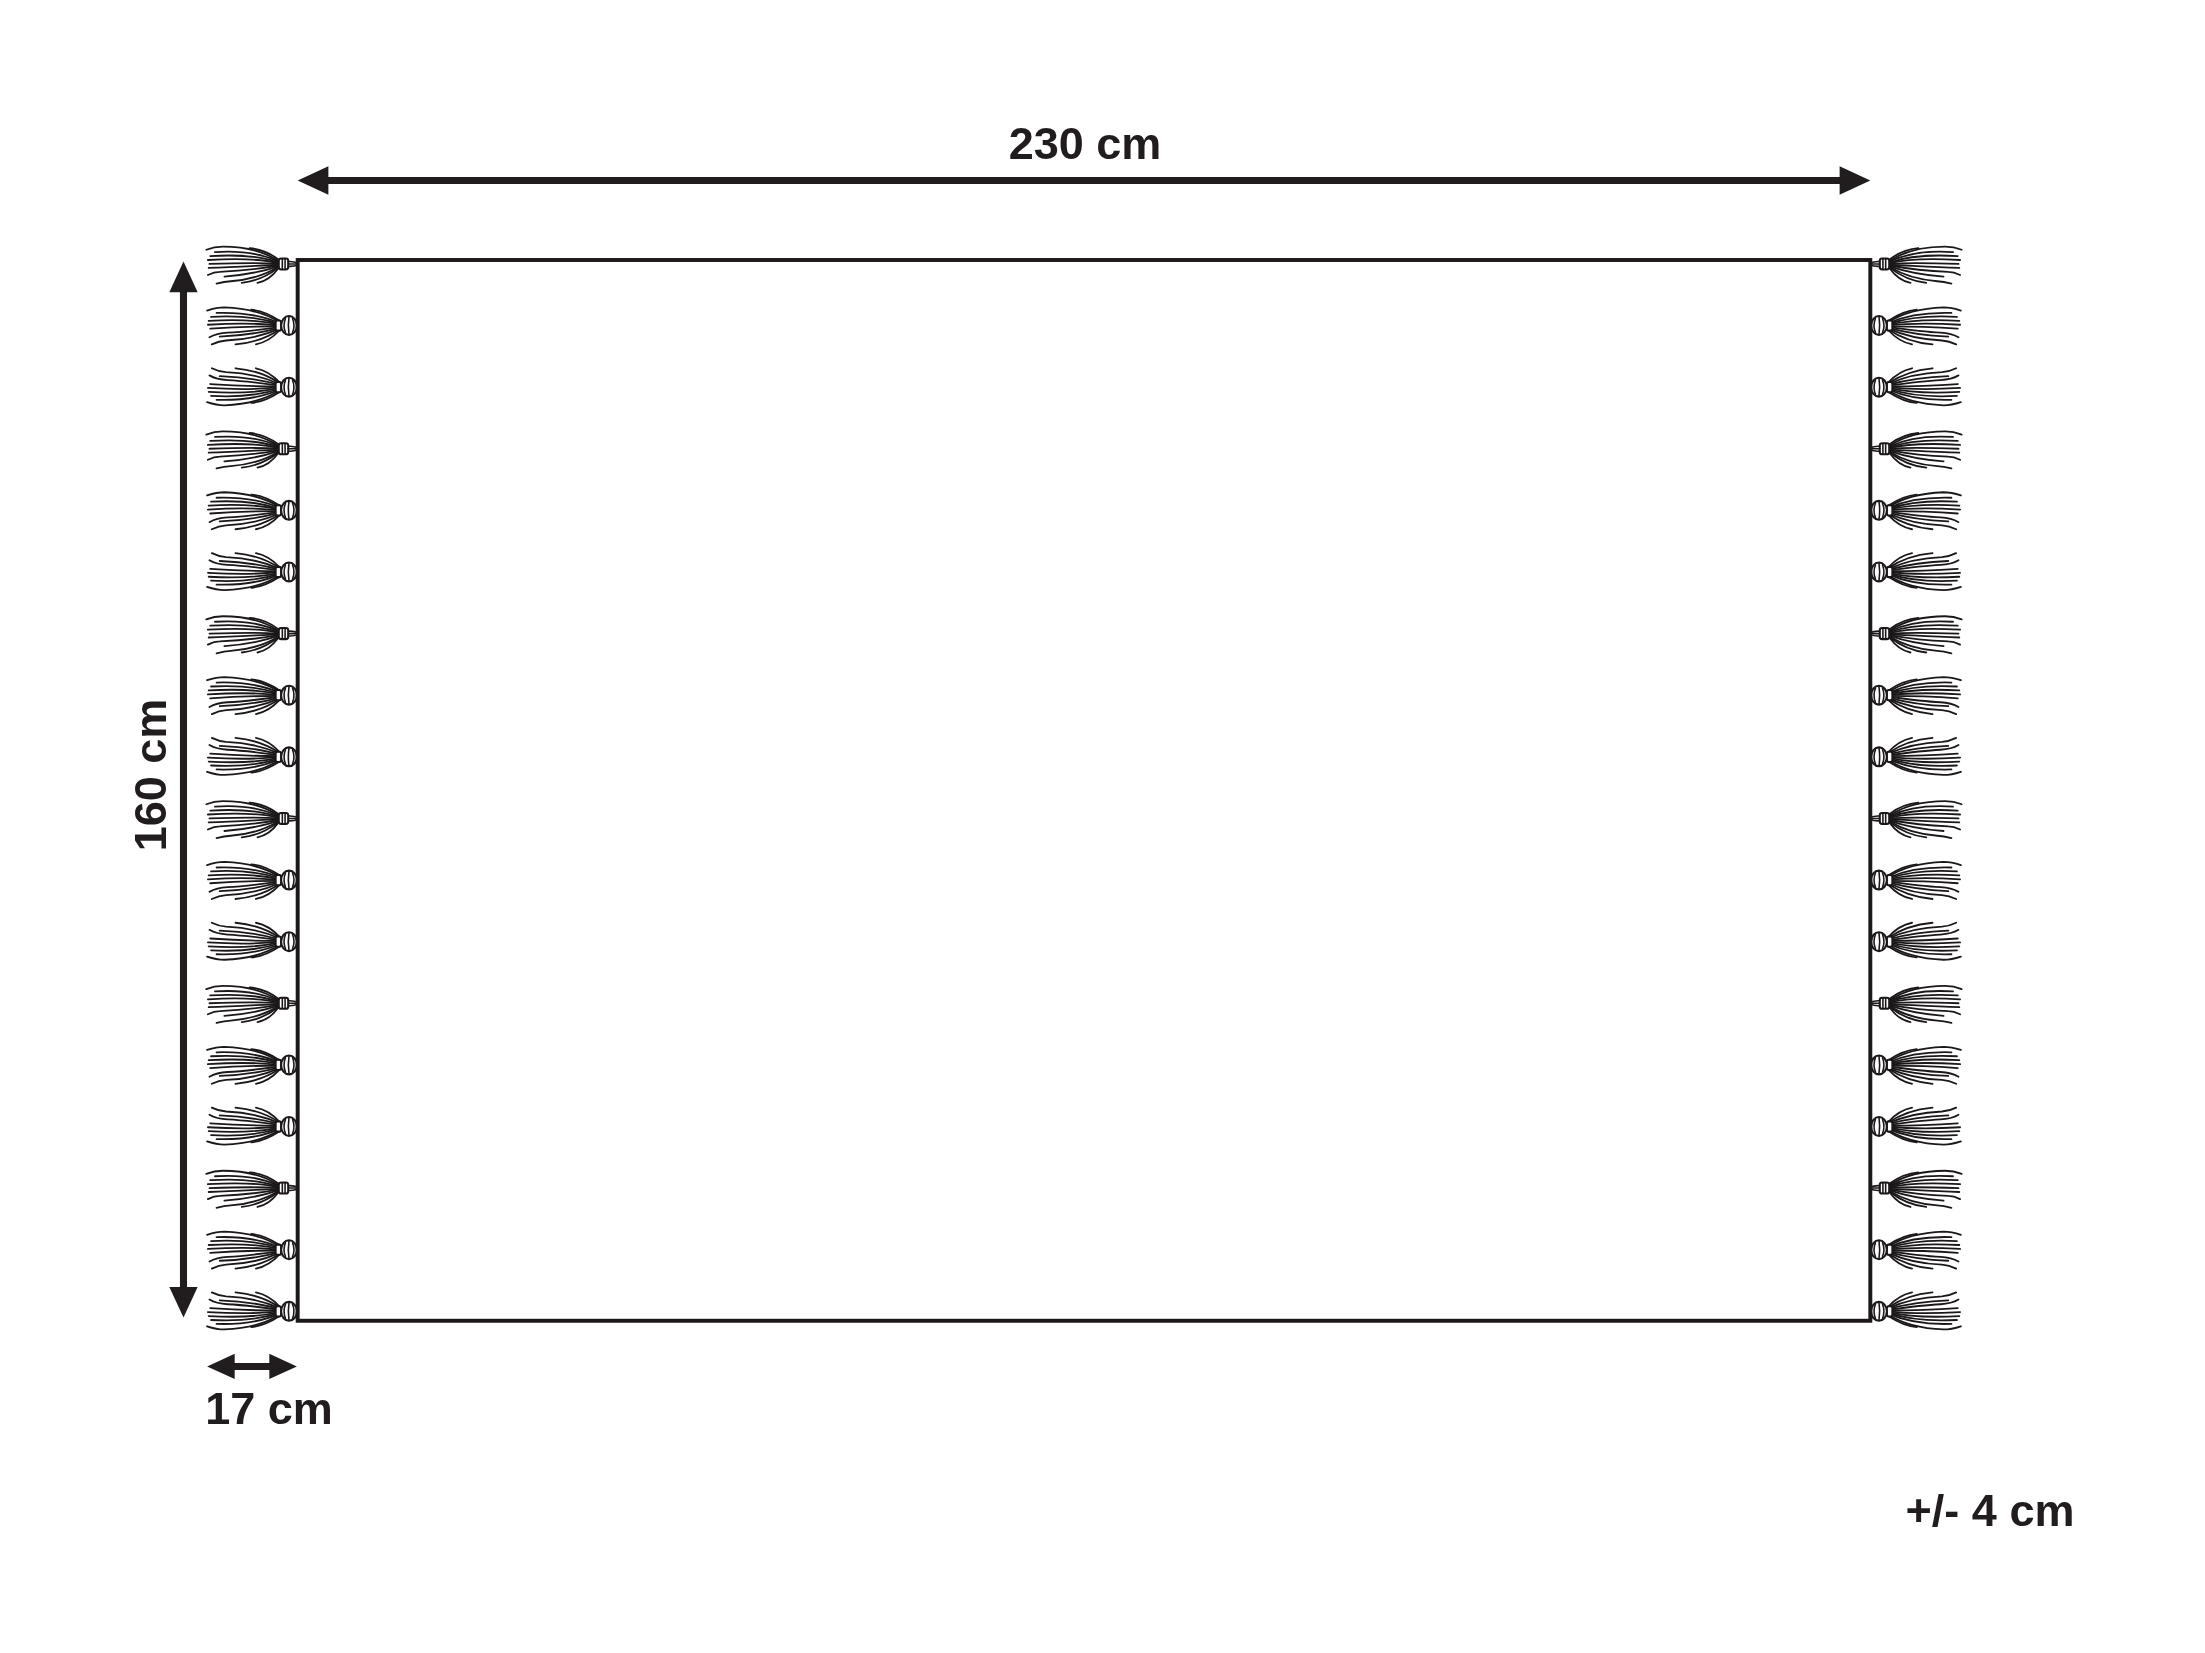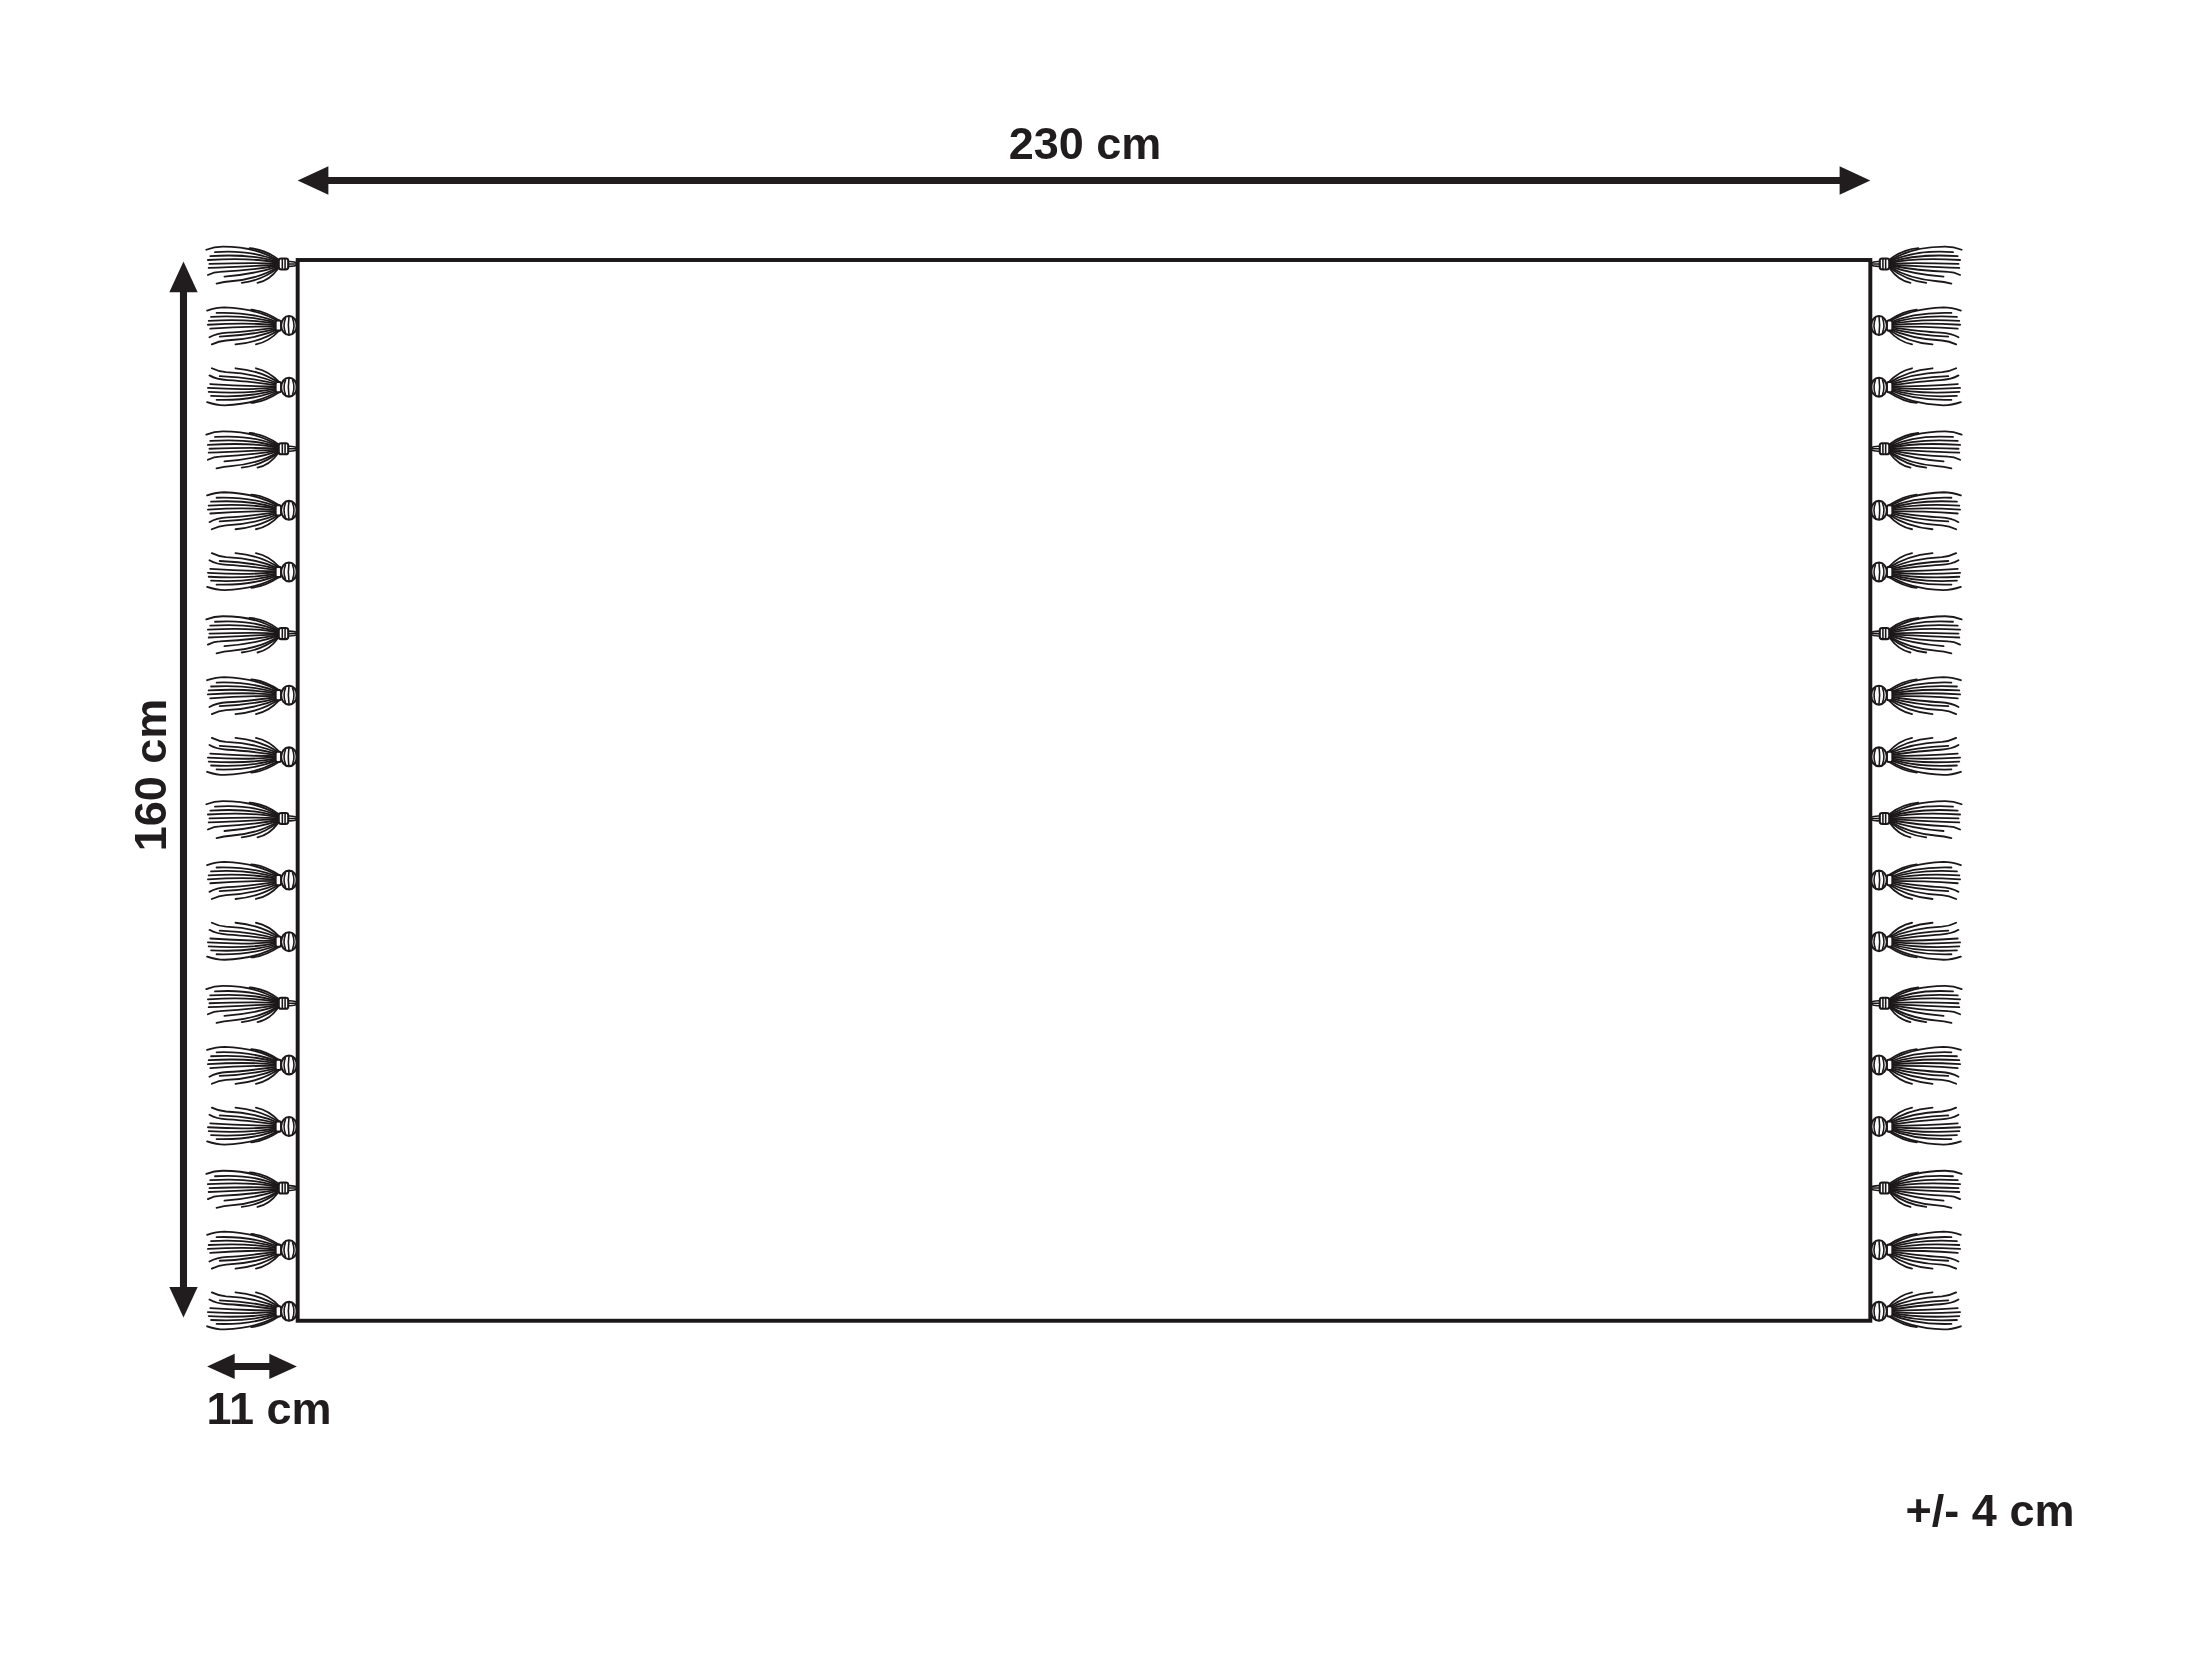--- a/index.html
+++ b/index.html
@@ -147,17 +147,17 @@
       <line class="dim-shaft" x1="290" y1="1735" x2="350" y2="1735"></line>
       <polygon class="dim-head" points="263,1735 298,1719 298,1751"></polygon>
       <polygon class="dim-head" points="377,1735 342,1719 342,1751"></polygon>
     </g>
   </svg>
 
   <div class="lbl" id="lbl-width">230 cm</div>
 
   <div class="lbl" id="lbl-height">160 cm</div>
 
-  <div class="lbl" id="lbl-fringe">11 cm</div>
+  <div class="lbl" id="lbl-fringe">17 cm</div>
 
   <div class="lbl" id="lbl-tol">+/- 4 cm</div>
 </div>
 
 
 </body></html>

